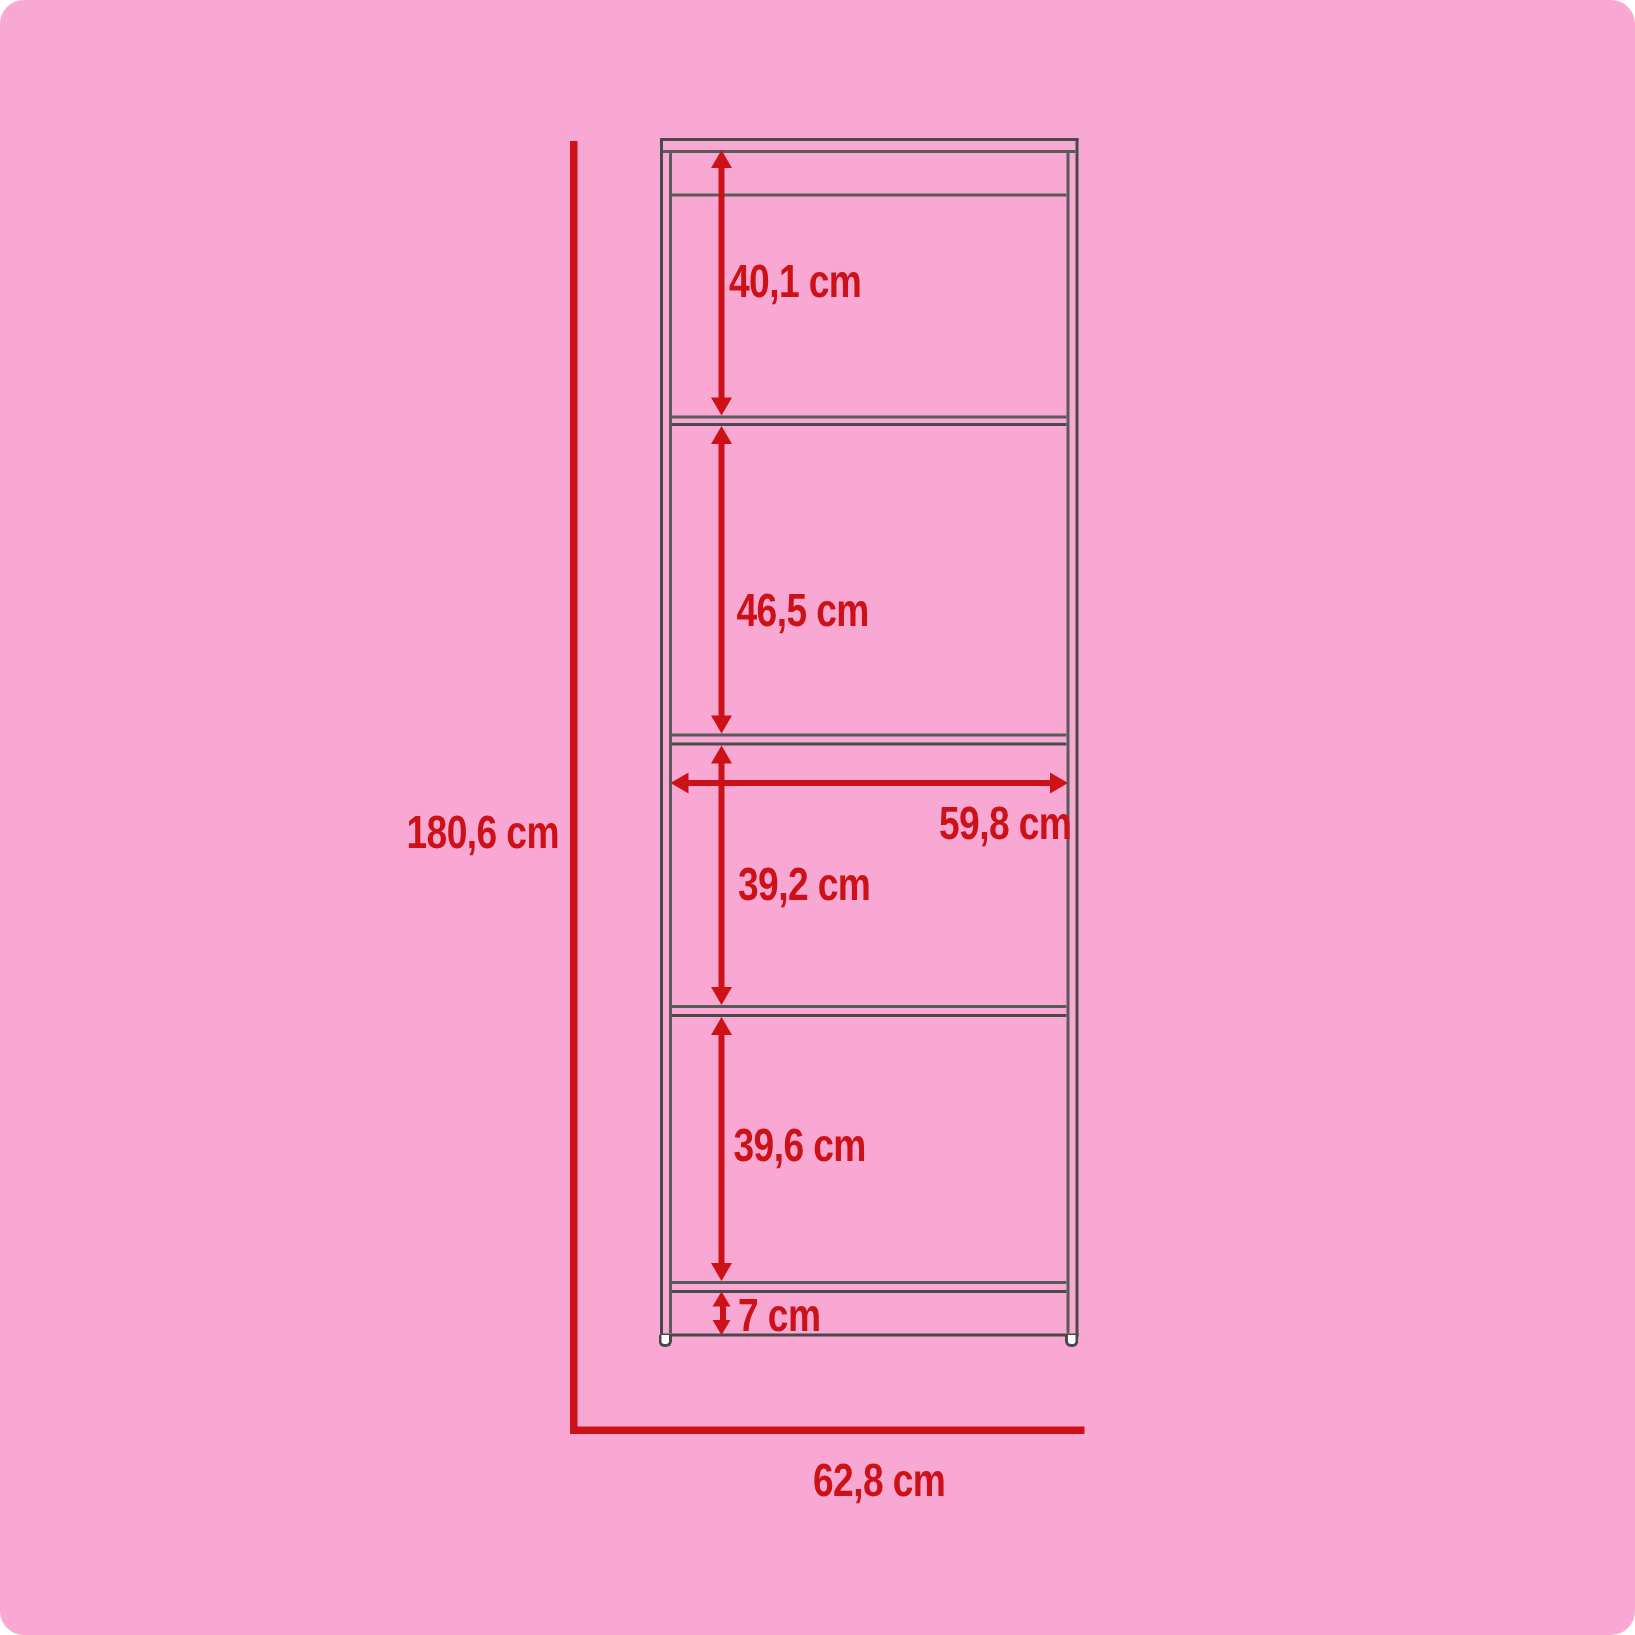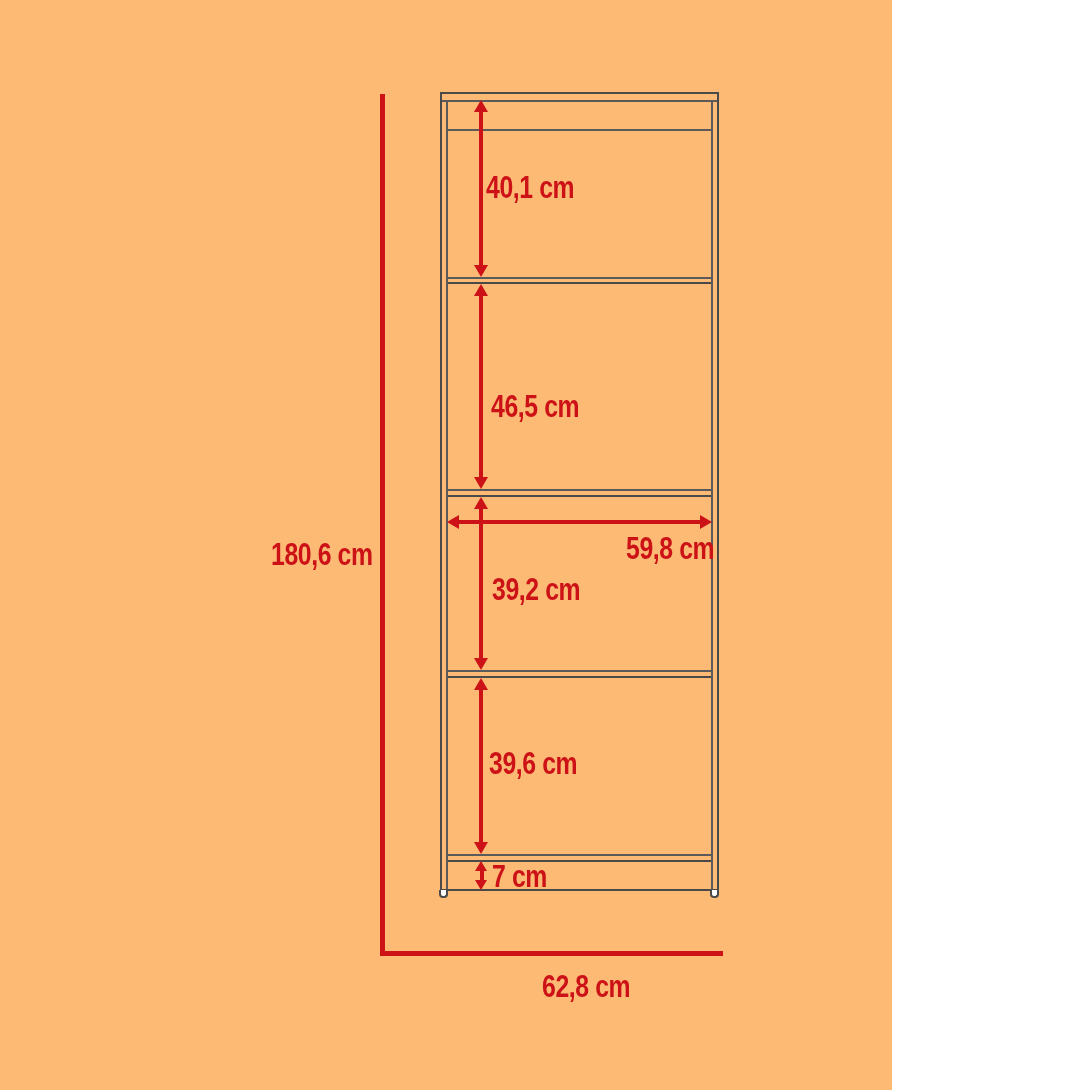--- a/index.html
+++ b/index.html
@@ -3,24 +3,25 @@
 <meta charset="utf-8">
 <style>
   html, body {
     margin: 0;
     padding: 0;
     background: #ffffff;
     font-family: "Liberation Sans", sans-serif;
   }
   .stage {
     position: relative;
-    width: 892px;
+    width: 1090px;
     height: 1090px;
-    background: #fdba74;
+    background: #f9a8d4;
     overflow: hidden;
+    border-radius: 16px;
   }
   
   .gline { position: absolute; background: #4a4a4a; }
   .gline.thin { background: #5a5a5a; }
   .foot {
     position: absolute;
     width: 9px; height: 8px;
     border: 2px solid #4a4a4a;
     border-top: none;
     border-radius: 0 0 4px 4px;

